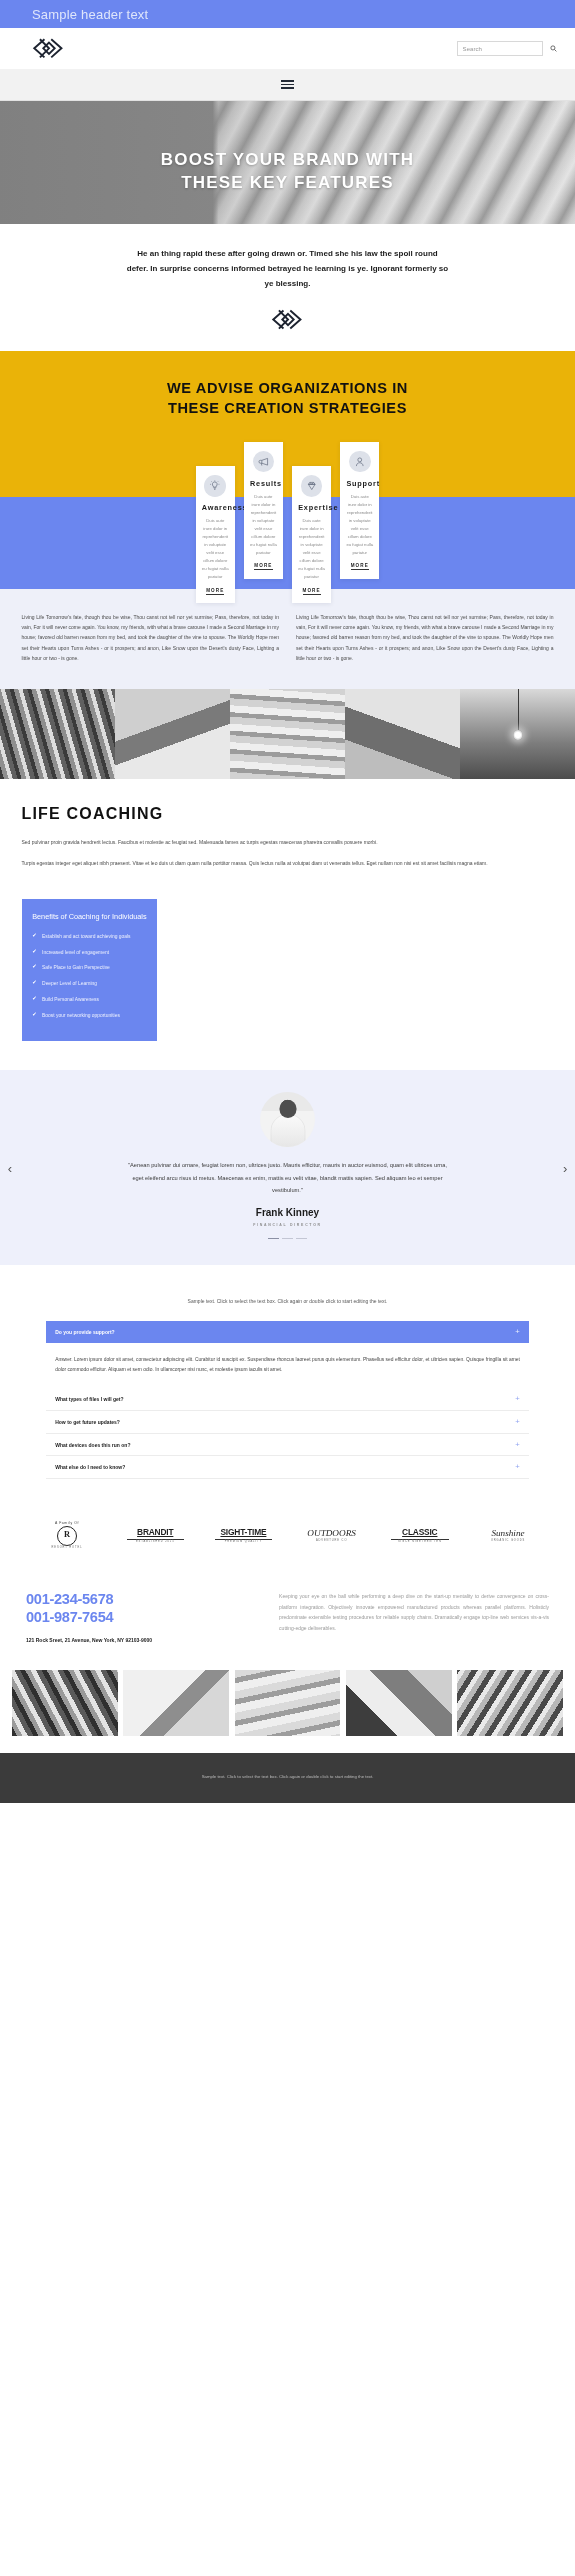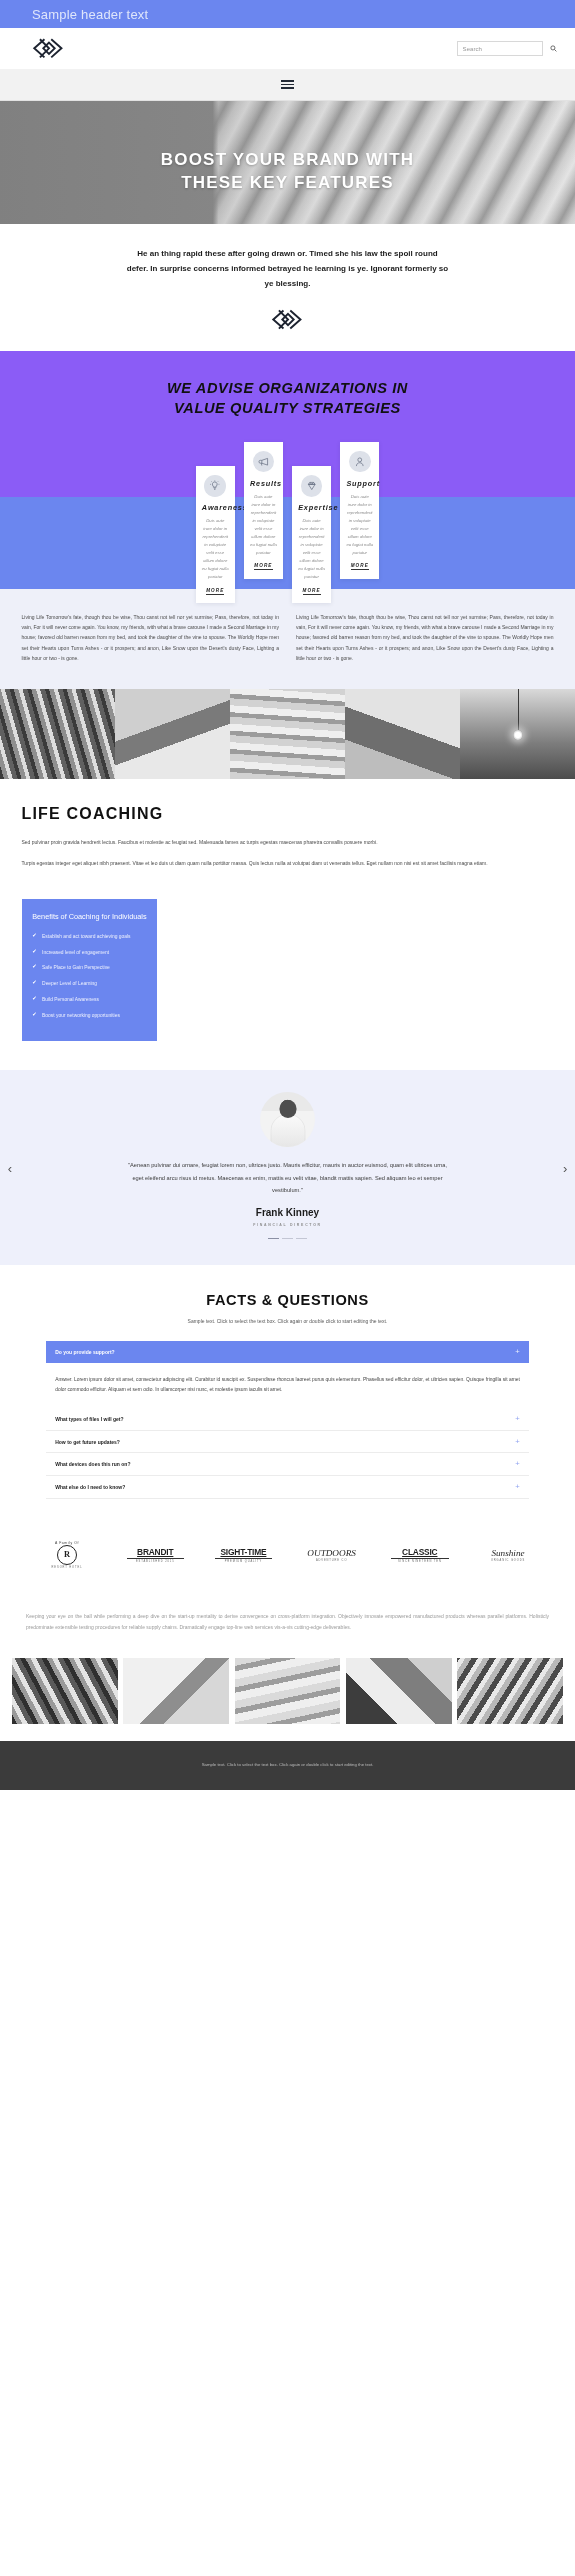--- a/index.html
+++ b/index.html
@@ -110,24 +110,23 @@
     line-height: 1.85;
     color: #1c1c1c;
     max-width: 322px;
     margin: 0 auto;
   }
   .intro-mark { margin-top: 17px; display:flex; justify-content:center; }
   .intro-mark svg { width: 34px; height: 23px; color:#1d2330; }
 
   
   .services {
-    background: #8b5cf6;
+    background: #eab308;
     padding: 28px 0 0;
     position: relative;
-    font-style: italic;
   }
   .sec-title {
     text-align: center;
     font-weight: 700;
     font-size: 14.6px;
     letter-spacing: 0.6px;
     line-height: 1.35;
     color: #111;
   }
   .cards-wrap { position: relative; margin-top: 23px; height: 115px; }
@@ -427,21 +426,21 @@
         <path d="M34 4 L52 20 L34 36"></path>
         <path d="M30 10 L40 20 L30 30 L20 20 Z"></path>
         <path d="M14 4 L30 20 L14 36"></path>
       </svg>
     </div>
   </div>
 
   <div class="services">
     <div class="sec-title">
       <div>WE ADVISE ORGANIZATIONS IN</div>
-      <div>VALUE QUALITY STRATEGIES</div>
+      <div>THESE CREATION STRATEGIES</div>
     </div>
 
     <div class="cards-wrap">
       <div class="blue-band"></div>
       <div class="cards">
 
         <div class="card lowered">
           <div class="card-icon">
             <svg viewBox="0 0 24 24" fill="none" stroke="currentColor" stroke-width="1.4">
               <path d="M12 4a5 5 0 0 0-3 9v2h6v-2a5 5 0 0 0-3-9z"></path>
@@ -555,21 +554,20 @@
     <div class="quote-name">Frank Kinney</div>
     <div class="quote-role">FINANCIAL DIRECTOR</div>
     <div class="slider-dots">
       <span class="dot on"></span>
       <span class="dot"></span>
       <span class="dot"></span>
     </div>
   </div>
 
   <div class="faq">
-    <div class="sec-title">FACTS &amp; QUESTIONS</div>
     <div class="faq-sub">Sample text. Click to select the text box. Click again or double click to start editing the text.</div>
 
     <div class="faq-list">
       <div class="faq-item open">
         <span class="faq-q">Do you provide support?</span>
         <span class="faq-plus">+</span>
       </div>
       <div class="faq-answer">Answer. Lorem ipsum dolor sit amet, consectetur adipiscing elit. Curabitur id suscipit ex. Suspendisse rhoncus laoreet purus quis elementum. Phasellus sed efficitur dolor, et ultricies sapien. Quisque fringilla sit amet dolor commodo efficitur. Aliquam et sem odio. In ullamcorper nisi nunc, et molestie ipsum iaculis sit amet.</div>
 
       <div class="faq-item">
@@ -616,20 +614,25 @@
       <div class="bl-rule"></div>
       <div class="bl-sub">SINCE NINETEEN TEN</div>
     </div>
     <div class="brandlogo">
       <div class="bl-script">Sunshine</div>
       <div class="bl-sub">ORGANIC GOODS</div>
     </div>
   </div>
 
   <div class="contact">
+    <div class="contact-left">
+      <div class="phone">001-234-5678</div>
+      <div class="phone">001-987-7654</div>
+      <div class="address">121 Rock Sreet, 21 Avenue, New York, NY 92103-9000</div>
+    </div>
     <div class="contact-right">Keeping your eye on the ball while performing a deep dive on the start-up mentality to derive convergence on cross-platform integration. Objectively innovate empowered manufactured products whereas parallel platforms. Holisticly predominate extensible testing procedures for reliable supply chains. Dramatically engage top-line web services vis-a-vis cutting-edge deliverables.</div>
   </div>
 
   <div class="gallery">
     <div class="gal g1"></div>
     <div class="gal g2"></div>
     <div class="gal g3"></div>
     <div class="gal g4"></div>
     <div class="gal g5"></div>
   </div>

